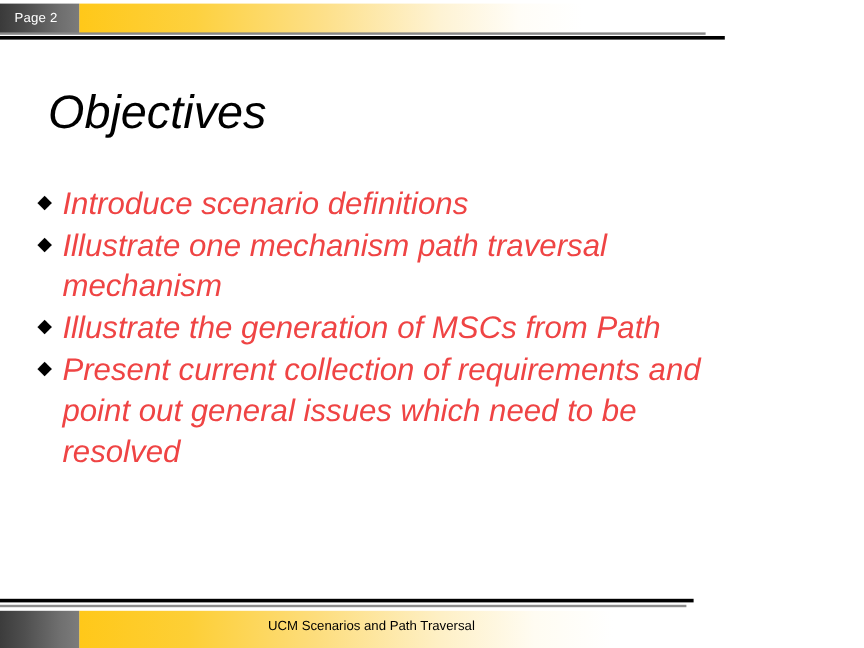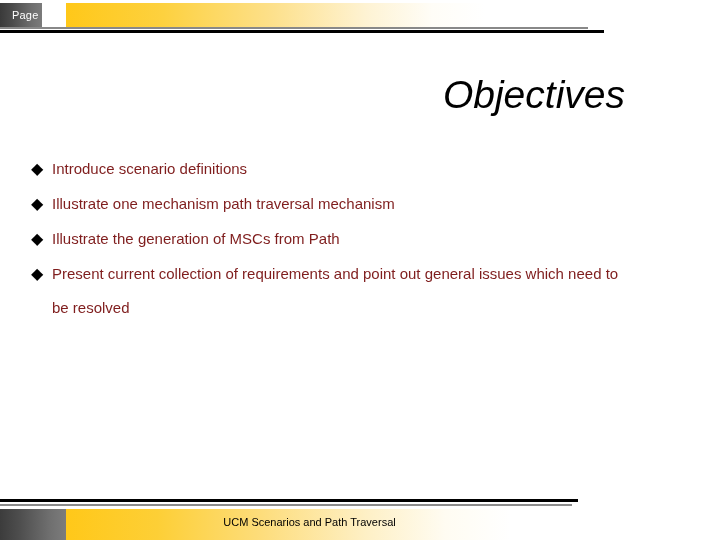--- a/index.html
+++ b/index.html
@@ -43,21 +43,21 @@
        #fde08a 38%,
        #fef3d4 56%,
        #fffdf7 68%,
        #ffffff 78%,
        #ffffff 100%);
   }
   .header-tab {
     position: absolute;
     left: 0;
     top: 0;
-    width: 42px;
+    width: 66px;
     height: 25px;
     background: linear-gradient(to right, #3a3a3a 0%, #4c4c4c 30%, #6e6e6e 75%, #7b7b7b 100%);
     text-align: center;
   }
   .header-tab-label {
     position: absolute;
     left: 12px;
     top: 4px;
     font-size: 11px;
     color: #ffffff;
@@ -81,21 +81,20 @@
     height: 3px;
     background: #000000;
   }
 
   
   .slide-title {
     position: absolute;
     left: 40px;
     top: 72px;
     width: 585px;
-    text-align: right;
     font-size: 39px;
     font-style: italic;
     font-weight: 400;
     color: #000000;
     letter-spacing: 0px;
     line-height: 46px;
     white-space: nowrap;
   }
 
   
@@ -114,23 +113,24 @@
   .bullet-mark {
     flex: 0 0 auto;
     width: 21px;
     font-size: 16px;
     line-height: 34px;
     color: #000000;
     text-align: left;
   }
   .bullet-text {
     flex: 1 1 auto;
-    font-size: 15px;
+    font-size: 26px;
     line-height: 34px;
-    color: #7f1d1d;
+    color: #ef4444;
+    font-style: italic;
   }
 
   
   .footer-blackline {
     position: absolute;
     left: 0;
     top: 499px;
     width: 578px;
     height: 3px;
     background: #000000;

